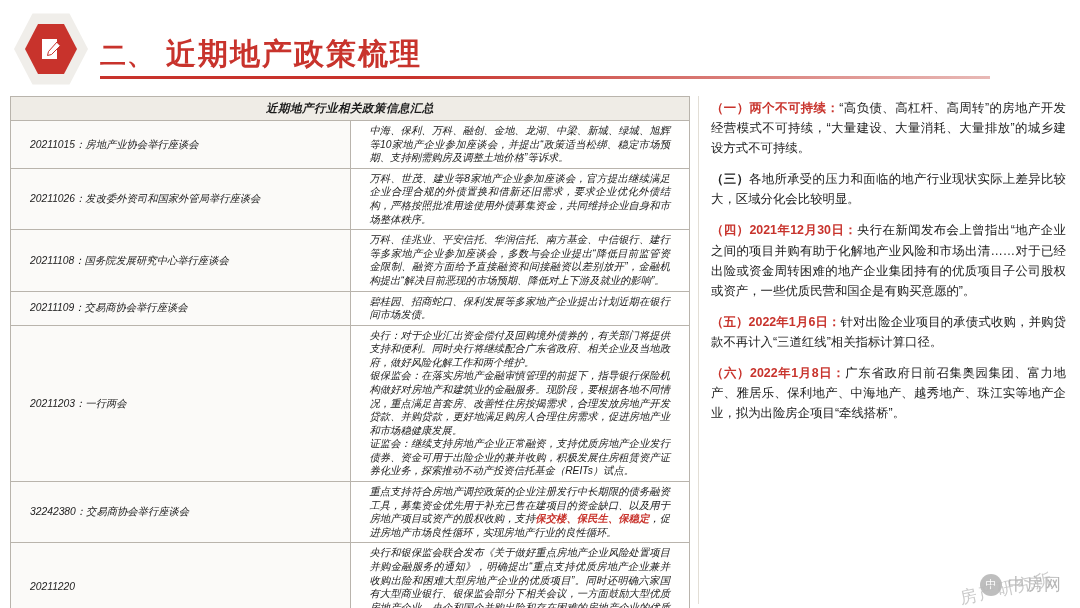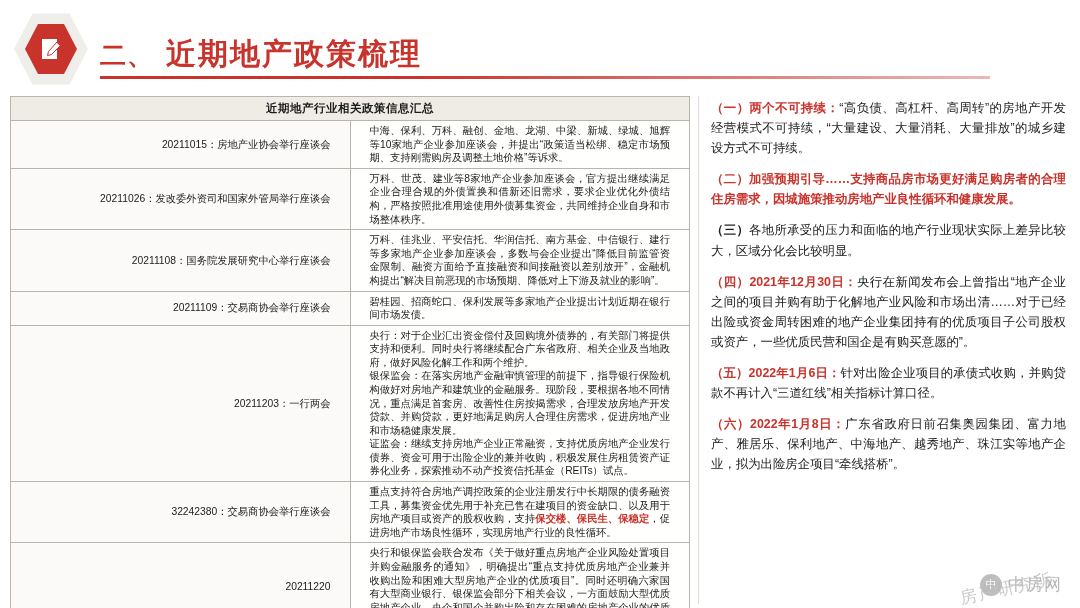--- a/index.html
+++ b/index.html
@@ -86,20 +86,21 @@
     right: 8px;
     bottom: 4px;
     display: flex;
     gap: 8px;
   }
 
   
   .table-wrap {
     width: 680px;
     flex: 0 0 680px;
+    font-style: italic;
   }
   table.policy {
     width: 100%;
     border-collapse: collapse;
     table-layout: fixed;
   }
   table.policy td, table.policy th {
     border: 1px solid #b9b4ac;
     vertical-align: middle;
     padding: 3px 19px;
@@ -110,21 +111,21 @@
   table.policy th.caption {
     background: #efece6;
     text-align: center;
     font-size: 11.5px;
     font-weight: bold;
     padding: 4px 0;
     letter-spacing: 0.5px;
   }
   td.date-cell {
     width: 128px;
-    text-align: right;
+    text-align: left;
     font-size: 10.6px;
     line-height: 1.45;
     background: #fbfaf8;
   }
   td.desc-cell {
     text-align: justify;
     background: #fffffe;
   }
   .hl-red {
     color: #c8332c;
@@ -270,21 +271,20 @@
               <div>央行和银保监会联合发布《关于做好重点房地产企业风险处置项目并购金融服务的通知》，明确提出“重点支持优质房地产企业兼并收购出险和困难大型房地产企业的优质项目”。同时还明确六家国有大型商业银行、银保监会部分下相关会议，一方面鼓励大型优质房地产企业、央企和国企并购出险和存在困难的房地产企业的优质项目，另一方面也希望全国性银行能够积极为并购提供并购贷款。</div>
             </td>
           </tr>
         </tbody>
     </table>
   </div>
 
   <div class="notes">
     <div id="notes-body">
         <div class="note"><span class="lead">（一）两个不可持续：</span><span class="">“高负债、高杠杆、高周转”的房地产开发经营模式不可持续，“大量建设、大量消耗、大量排放”的城乡建设方式不可持续。</span></div>
-        <div class="note"><span class="lead">（二）加强预期引导……</span><span class="em-red">支持商品房市场更好满足购房者的合理住房需求，因城施策推动房地产业良性循环和健康发展。</span></div>
         <div class="note plain"><span class="lead">（三）</span><span class="">各地所承受的压力和面临的地产行业现状实际上差异比较大，区域分化会比较明显。</span></div>
         <div class="note"><span class="lead">（四）2021年12月30日：</span><span class="">央行在新闻发布会上曾指出“地产企业之间的项目并购有助于化解地产业风险和市场出清……对于已经出险或资金周转困难的地产企业集团持有的优质项目子公司股权或资产，一些优质民营和国企是有购买意愿的”。</span></div>
         <div class="note"><span class="lead">（五）2022年1月6日：</span><span class="">针对出险企业项目的承债式收购，并购贷款不再计入“三道红线”相关指标计算口径。</span></div>
         <div class="note"><span class="lead">（六）2022年1月8日：</span><span class="">广东省政府日前召集奥园集团、富力地产、雅居乐、保利地产、中海地产、越秀地产、珠江实等地产企业，拟为出险房企项目“牵线搭桥”。</span></div>
       </div>
     <div class="watermark">
       <div class="wm-circle">中</div>
       <div class="wm-text">中房网</div>
     </div>
     <div class="wm-diag">房产研究所</div>

